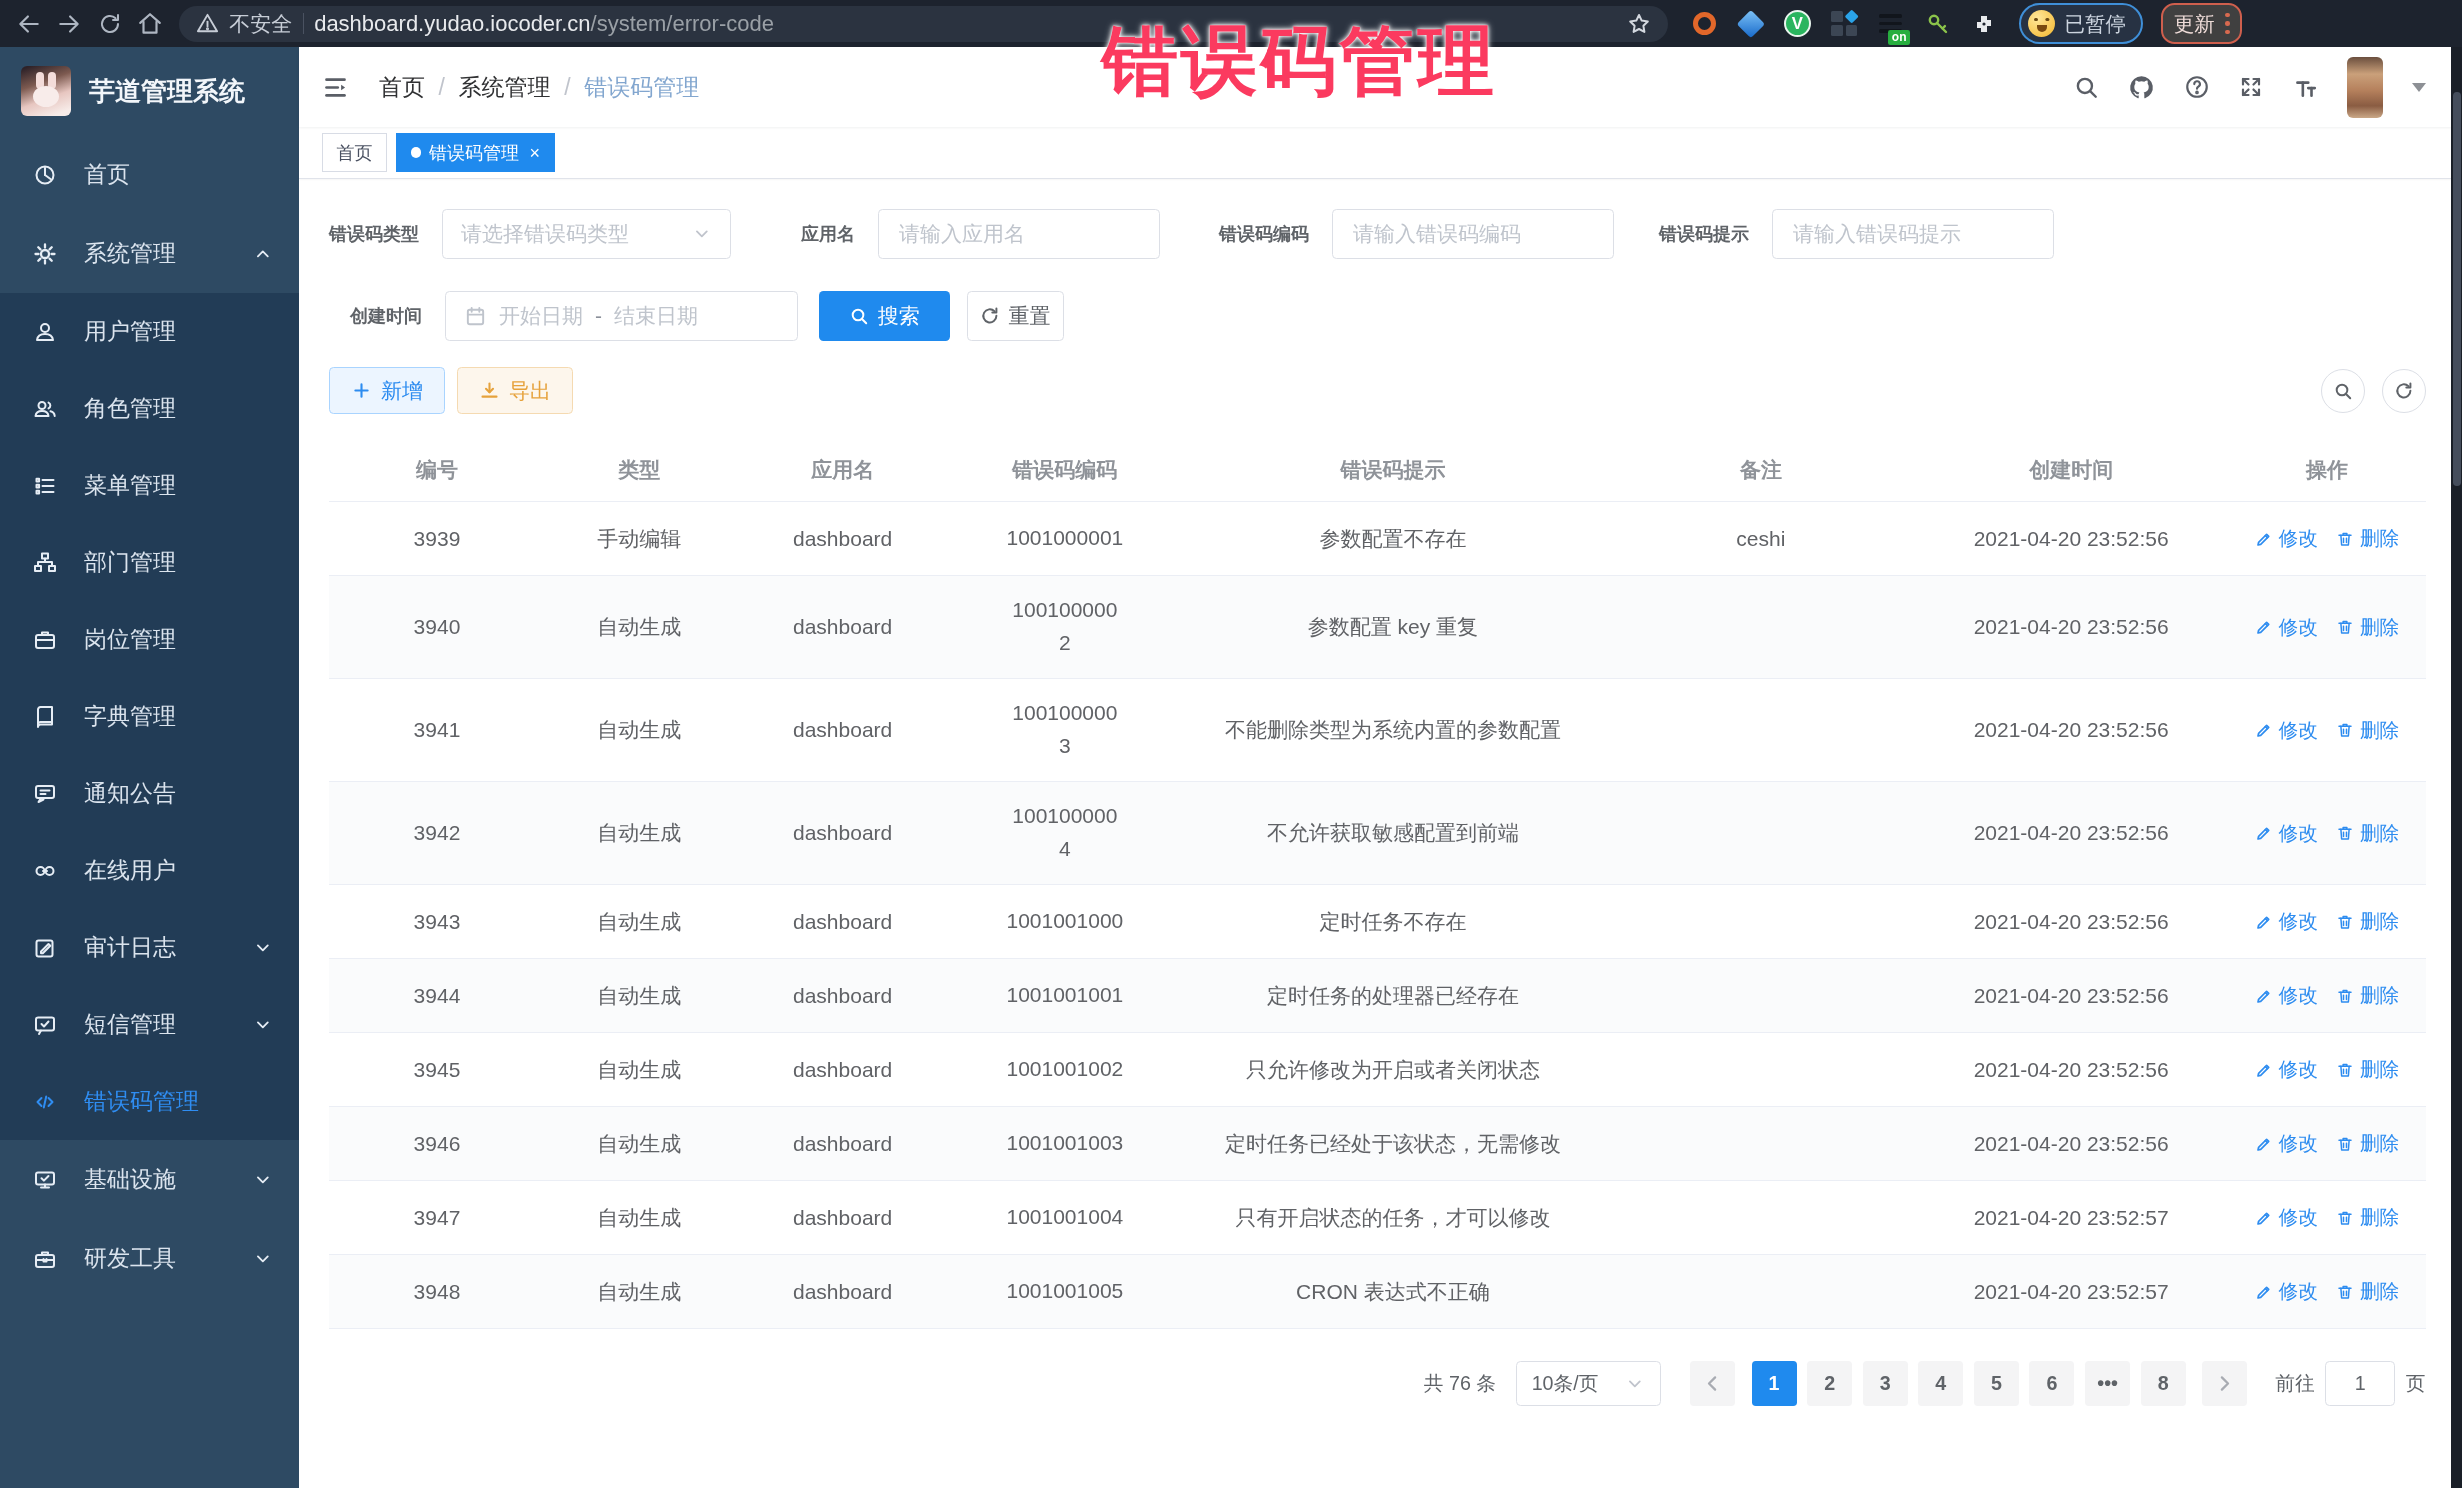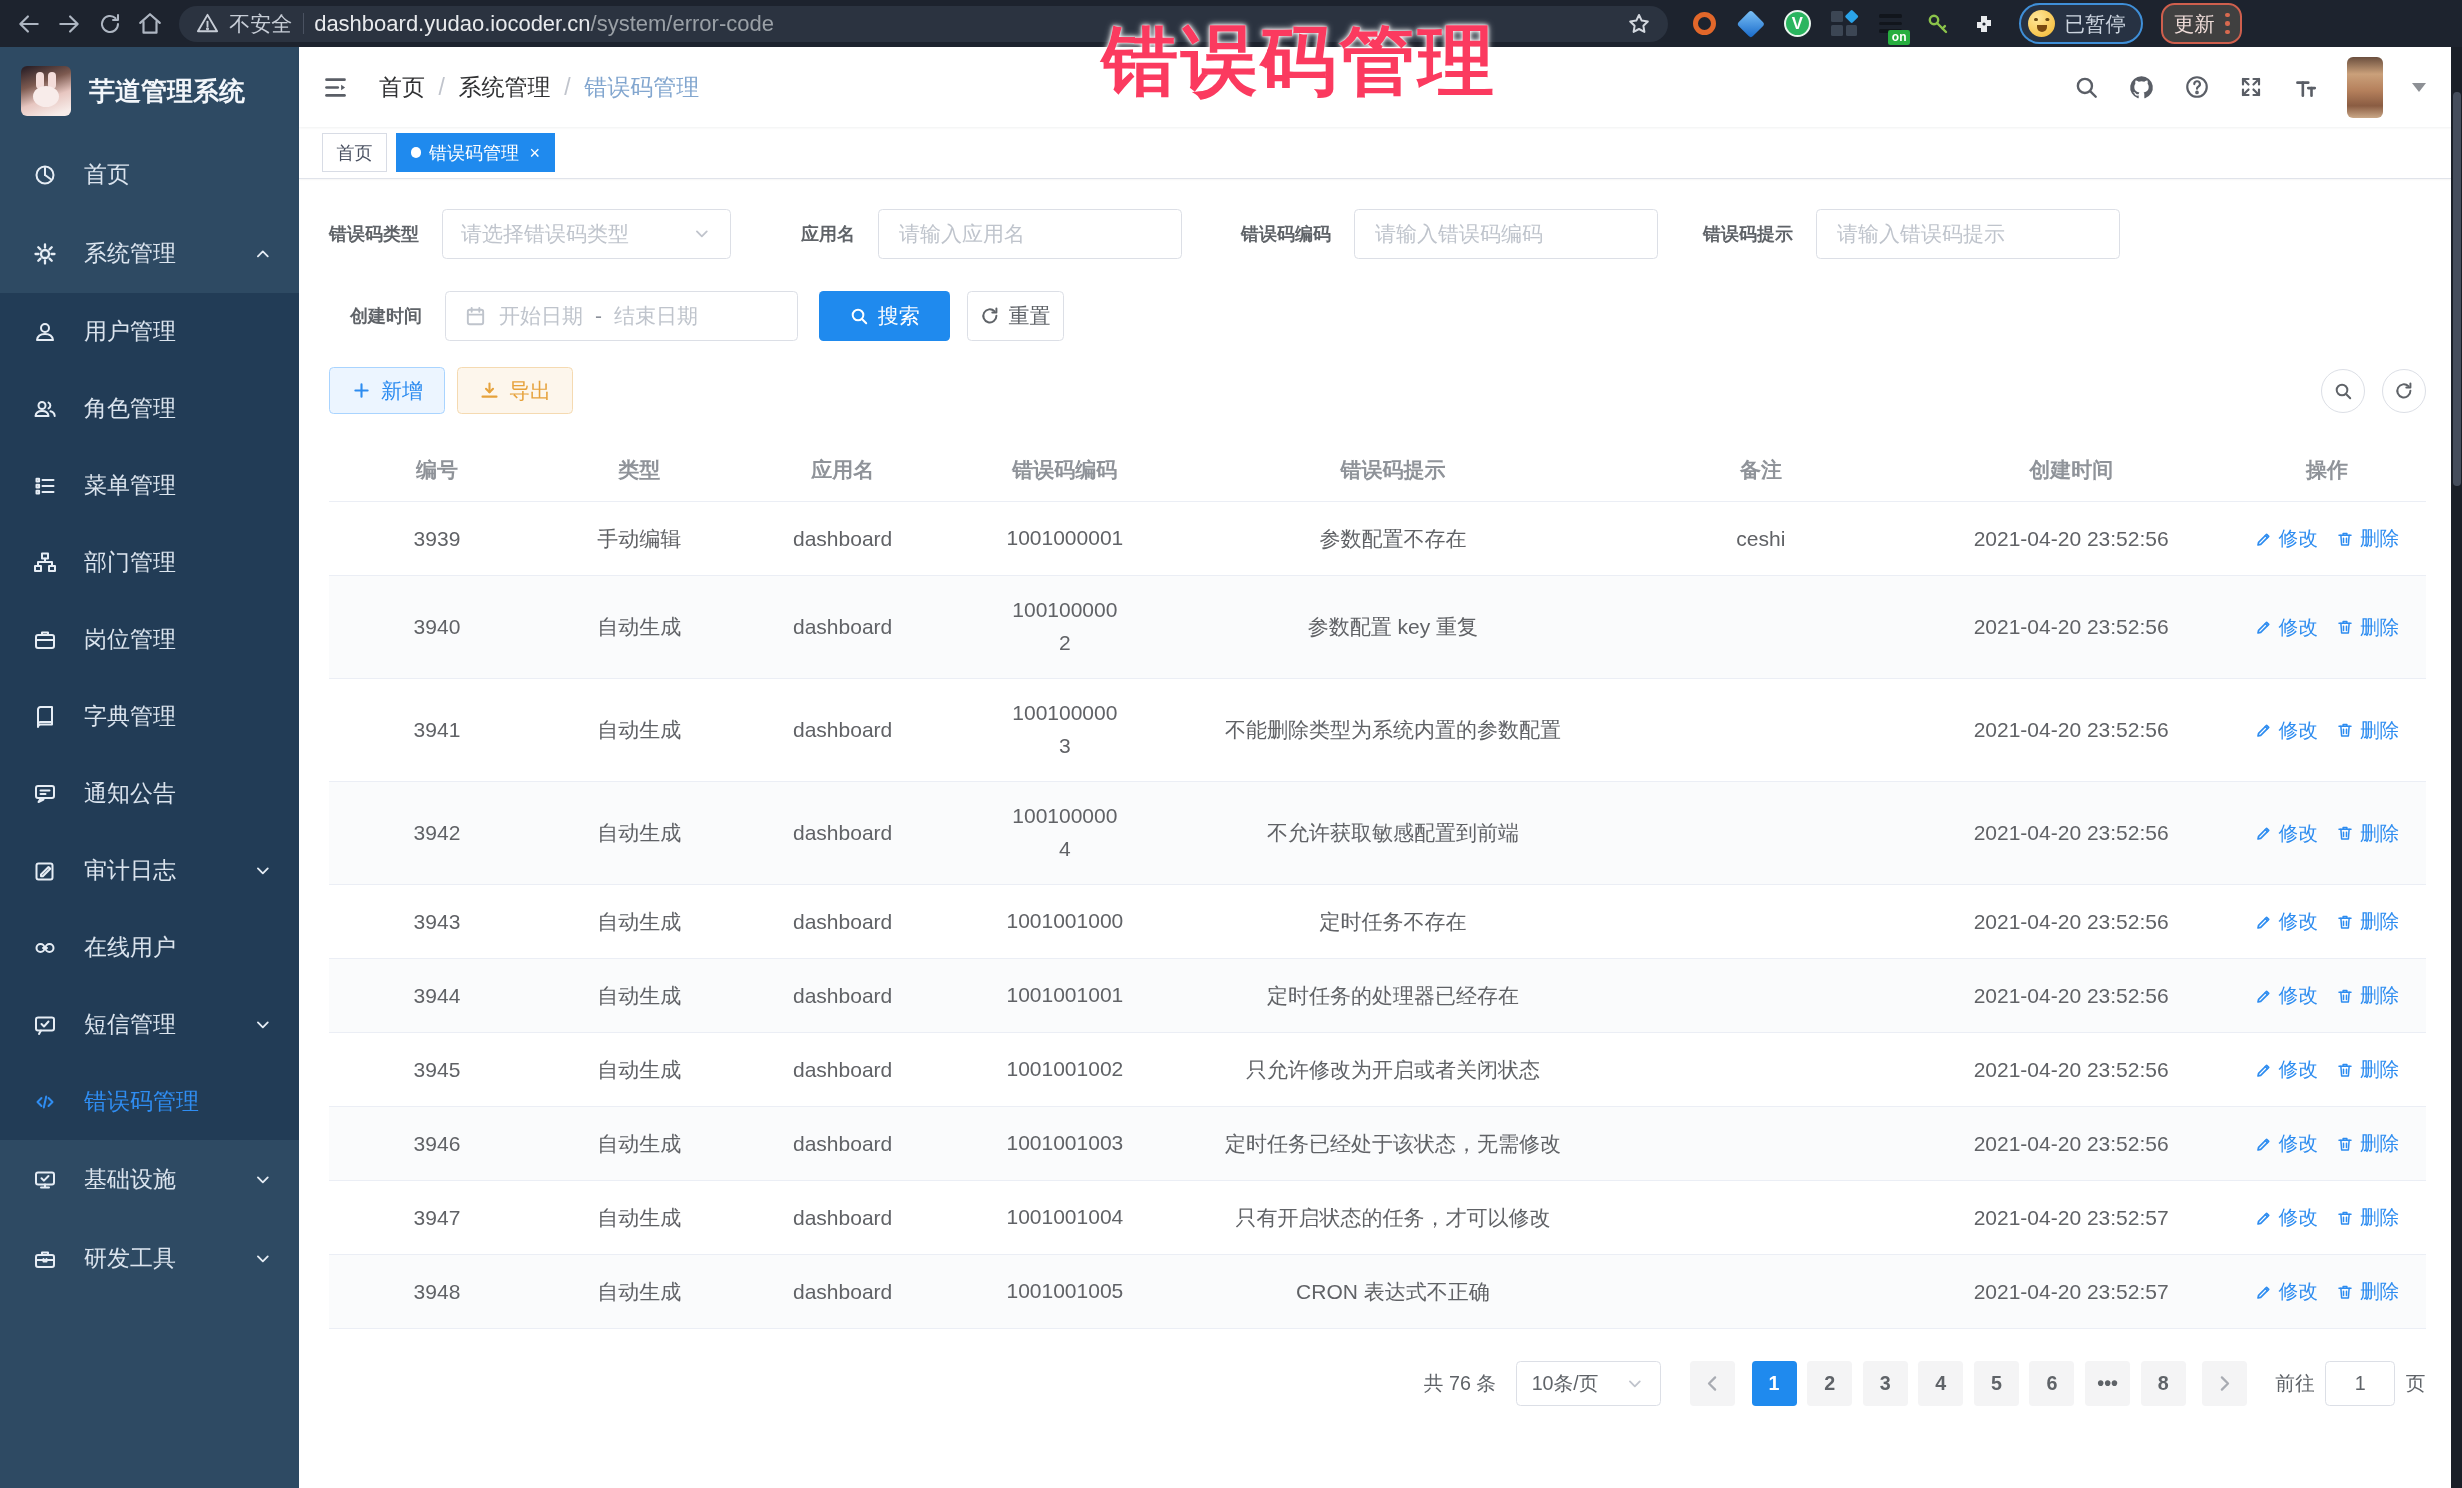--- a/index.html
+++ b/index.html
@@ -95,21 +95,21 @@
 
   
   .filter-row{display:flex;align-items:center;}
   .f-label{font-size:18px;font-weight:700;color:#5f6368;white-space:nowrap;margin-right:23px;}
   .f-control{height:50px;background:#fff;border:0.8px solid #dcdfe6;border-radius:4.5px;display:flex;align-items:center;
     padding:0 18px;color:#bfc4cc;font-size:21px;position:relative;}
   .f-control input{border:none;outline:none;background:transparent;font-size:21px;color:#606266;width:100%;
     font-family:inherit;}
   .f-control input::placeholder{color:#bfc4cc;}
   .w-select{width:289px;}
-  .w-input{width:304px;}
+  .w-input{width:282px;}
   .chev{margin-left:auto;color:#c0c4cc;}
   .gap1{margin-left:70px;} .gap2{margin-left:59px;} .gap3{margin-left:45px;}
   #row2{margin-top:32px;}
   #daterange{width:353px;gap:12px;}
   #daterange .ph{color:#bfc4cc;white-space:nowrap;}
   #daterange .dash{color:#8a8f99;}
   .btn{height:50px;border-radius:4.5px;display:flex;align-items:center;justify-content:center;gap:9px;
     font-size:21px;cursor:pointer;white-space:nowrap;border:0.8px solid transparent;}
   #search-btn{width:131px;background:#1f8aee;color:#fff;margin-left:21px;}
   #reset-btn{width:97px;background:#fff;border-color:#dcdfe6;color:#5f6368;margin-left:16.7px;}
@@ -346,41 +346,41 @@
                 <rect x="3" y="4" width="18" height="12" rx="2"></rect>
                 <path d="M8 16l-2.5 4 5-2.5"></path>
                 <path d="M7.5 8.5h9M7.5 12h5"></path>
               </svg>
             </span>
     <span>通知公告</span>
     </div>
           <div class="menu-item">
             <span class="ic">
               <svg width="24" height="24" viewBox="0 0 24 24" fill="none" stroke="currentColor" stroke-width="2" stroke-linecap="round" stroke-linejoin="round">
+                <circle cx="7.5" cy="12" r="4"></circle>
+                <circle cx="16.5" cy="12" r="4"></circle>
+                <path d="M10 12h4"></path>
+              </svg>
+            </span>
+    <span>在线用户</span>
+    </div>
+          <div class="menu-item">
+            <span class="ic">
+              <svg width="24" height="24" viewBox="0 0 24 24" fill="none" stroke="currentColor" stroke-width="2" stroke-linecap="round" stroke-linejoin="round">
                 <rect x="3.5" y="4.5" width="16" height="16" rx="2"></rect>
                 <path d="M8 15.5l7.5-7.5 1.8 1.8-7.5 7.5H8z"></path>
               </svg>
             </span>
     <span>审计日志</span>
     <span class="arrow ic">
               <svg width="19.7" height="19.7" viewBox="0 0 24 24" fill="none" stroke="currentColor" stroke-width="2.2" stroke-linecap="round" stroke-linejoin="round">
                 <path d="M6 9l6 6 6-6"></path>
               </svg>
             </span>
           </div>
-          <div class="menu-item">
-            <span class="ic">
-              <svg width="24" height="24" viewBox="0 0 24 24" fill="none" stroke="currentColor" stroke-width="2" stroke-linecap="round" stroke-linejoin="round">
-                <circle cx="7.5" cy="12" r="4"></circle>
-                <circle cx="16.5" cy="12" r="4"></circle>
-                <path d="M10 12h4"></path>
-              </svg>
-            </span>
-    <span>在线用户</span>
-    </div>
           <div class="menu-item">
             <span class="ic">
               <svg width="24" height="24" viewBox="0 0 24 24" fill="none" stroke="currentColor" stroke-width="2" stroke-linecap="round" stroke-linejoin="round">
                 <rect x="3" y="4.5" width="18" height="13" rx="2"></rect>
                 <path d="M8.5 11l2.5 2.5 4.5-5"></path>
                 <path d="M8 17.5L6 21"></path>
               </svg>
             </span>
     <span>短信管理</span>
     <span class="arrow ic">

